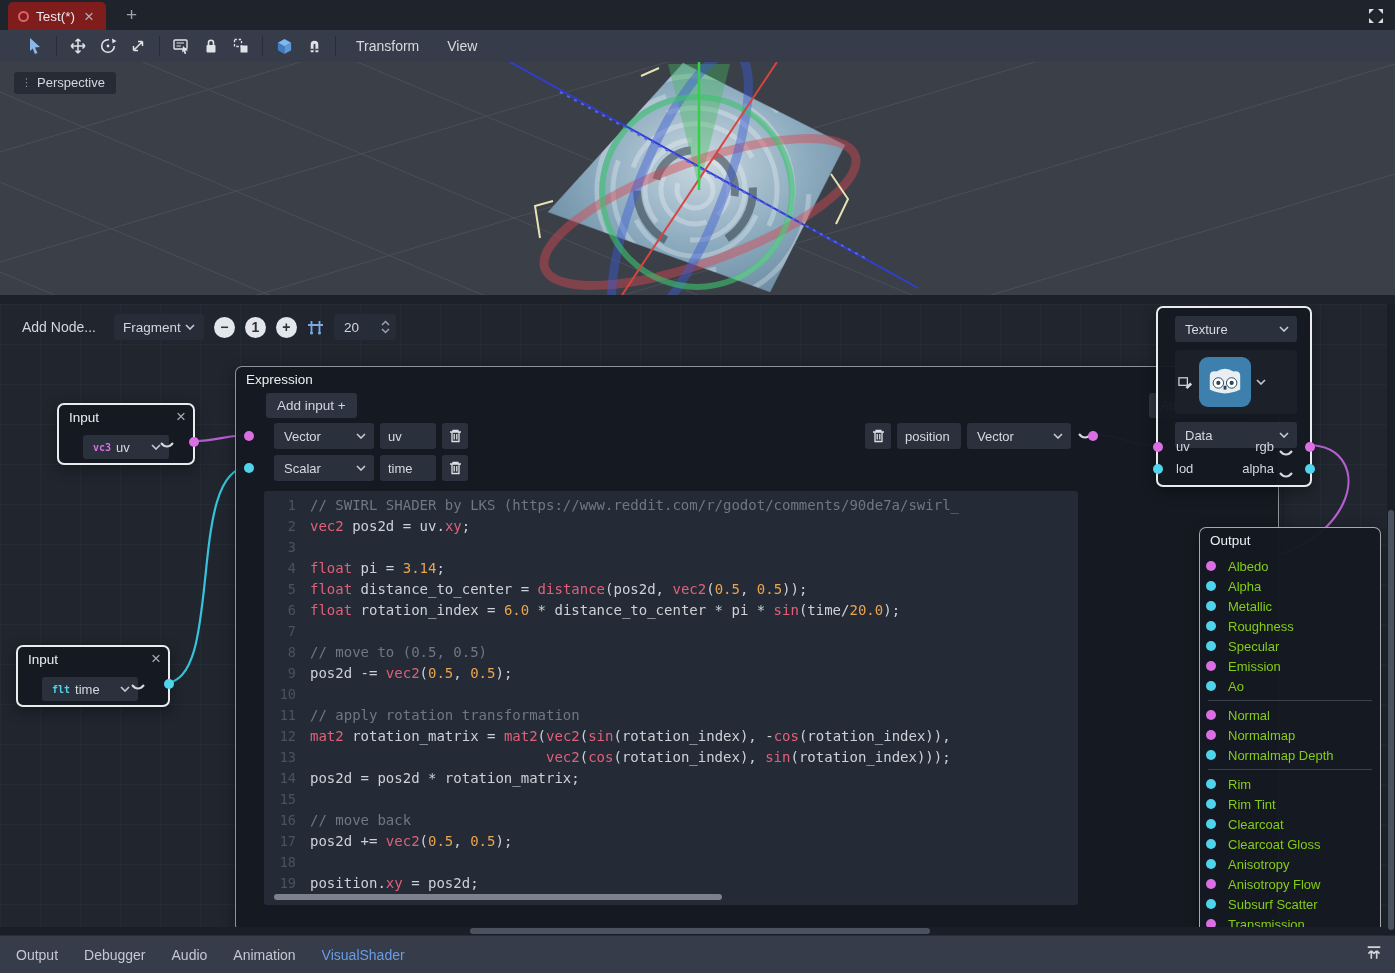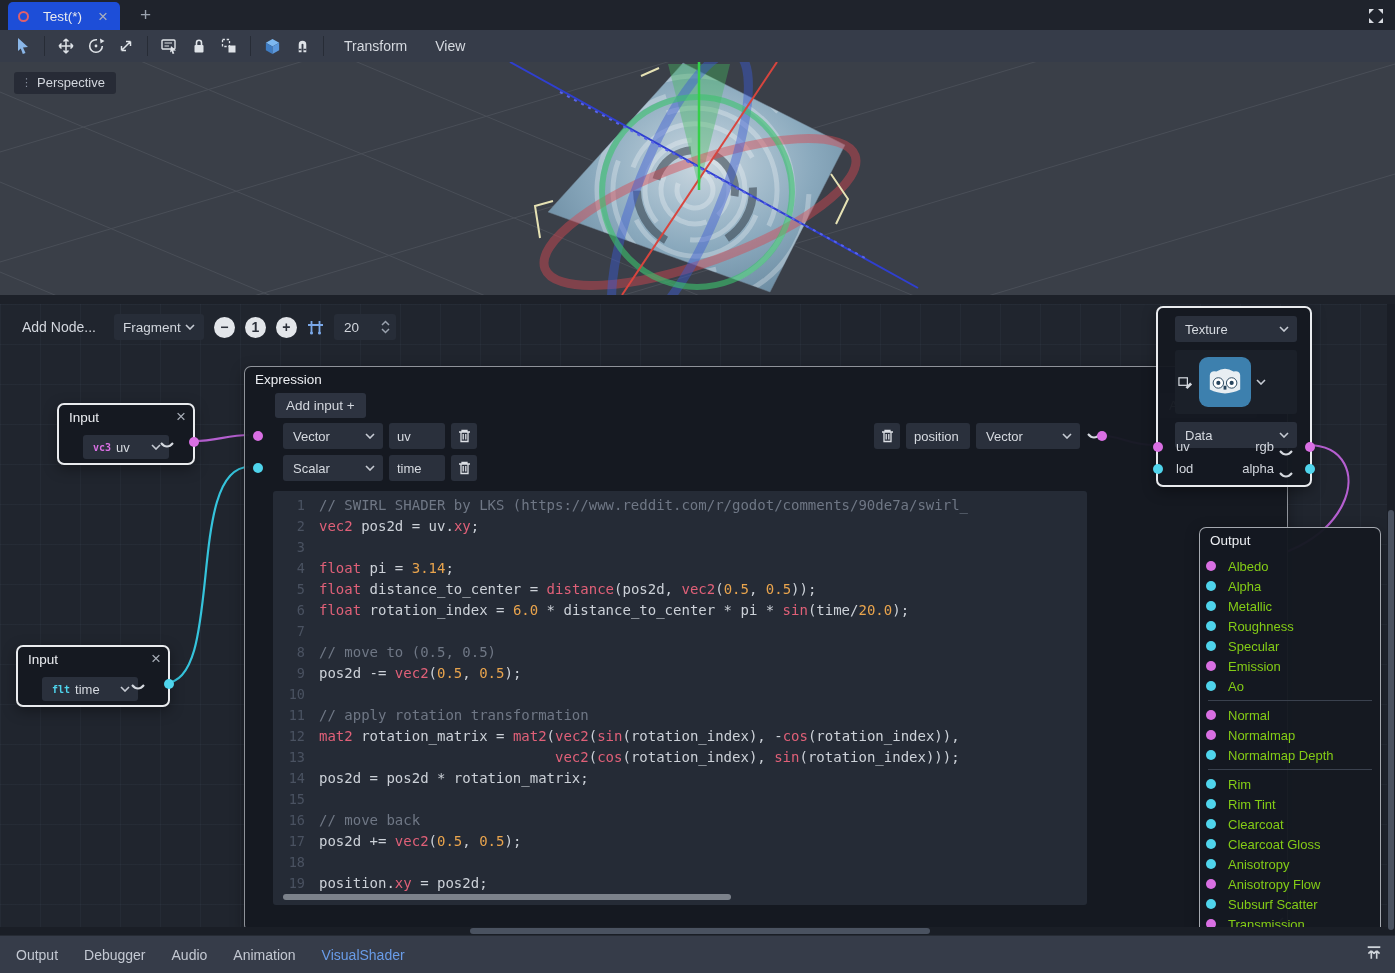--- a/index.html
+++ b/index.html
@@ -3,31 +3,31 @@
 <meta charset="utf-8">
 <style>
   * { margin:0; padding:0; box-sizing:border-box; }
   html,body { background:#14161c; }
   .app { position:relative; width:1395px; height:973px; overflow:hidden;
          background:#1e222b; font-family:"Liberation Sans", sans-serif; color:#ccd1d8; }
 
   
   .tabbar { position:absolute; left:0; top:0; width:1395px; height:30px; background:#1f232c;
             display:flex; align-items:flex-end; }
-  .tab { height:28px; margin-left:8px; padding:0 10px; background:#1d4ed8; border-radius:5px 5px 0 0;
-         display:flex; align-items:center; gap:14px; cursor:default; }
+  .tab { height:28px; margin-left:8px; padding:0 10px; background:#7f1d1d; border-radius:5px 5px 0 0;
+         display:flex; align-items:center; gap:7px; cursor:default; }
   .tab-ring { width:11px; height:11px; border:2.5px solid #e0606a; border-radius:50%; }
   .tab-title { font-size:13.5px; color:#e8eaee; }
   .tab-close { font-size:17px; color:#aab0bb; line-height:1; padding:0 2px; }
   .tab-add { font-size:19px; color:#9aa2ae; margin-left:14px; padding:0 6px 4px 6px; }
   .fs-btn { position:absolute; right:8px; top:5px; width:22px; height:22px; display:flex; align-items:center; justify-content:center; }
 
   
   .toolbar { position:absolute; left:0; top:30px; width:1395px; height:32px; background:#363c49;
-             display:flex; align-items:center; padding-left:8px; }
+             display:flex; align-items:center; padding-left:20px; }
   .tbtn { width:30px; height:26px; display:flex; align-items:center; justify-content:center; border-radius:3px; }
   .tsep { width:1px; height:20px; background:#272c36; margin:0 6px; }
   .tmenu { font-size:14px; color:#d6dae0; padding:0 14px; }
 
   
   .viewport { position:absolute; left:0; top:62px; width:1395px; height:233px; background:#3a3f48; overflow:hidden; }
   .persp { position:absolute; left:14px; top:10px; background:rgba(36,41,51,.88); border-radius:3px;
            padding:3px 11px 4px 7px; display:flex; align-items:center; gap:5px; font-size:13px; color:#d3d7de; }
   .persp .dots { font-size:11px; color:#8a92a0; letter-spacing:0; }
 
@@ -320,21 +320,21 @@
         <svg class="chev" width="10" height="6" viewBox="0 0 10 6">
             <path d="M1 1 L5 5 L9 1" stroke="#c6cbd3" stroke-width="1.6" fill="none"></path>
           </svg>
       </div>
       <svg style="position:absolute; right:22px; top:36px;" width="16" height="9" viewBox="0 0 16 9">
           <path d="M2 2 Q8 9 14 2" stroke="#d5d9df" stroke-width="2" fill="none"></path>
         </svg>
       <span class="port cyan" style="right:-6px; top:32px;"></span>
     </div>
 
-    <div class="gnode" style="left:244px; top:62px; width:1044px; height:566px; border-color:rgba(225,230,236,.6);">
+    <div class="gnode" style="left:235px; top:62px; width:1044px; height:566px; border-color:rgba(225,230,236,.6);">
       <span class="ntitle">Expression</span>
       <span class="nclose">×</span>
       <div class="expr-btn" style="left:30px;">Add input +</div>
       <div class="expr-btn" style="right:30px;">Add output +</div>
 
       <div class="expr-row" style="left:620px; top:56px;">
         <div class="widget trash">
           <svg width="13" height="14" viewBox="0 0 13 14">
               <path d="M1 3 H12 M4 3 V1.5 H9 V3 M3 3 V12.5 H10 V3 M5.2 5 V10.5 M7.8 5 V10.5" stroke="#dde0e5" stroke-width="1.3" fill="none"></path>
             </svg>

